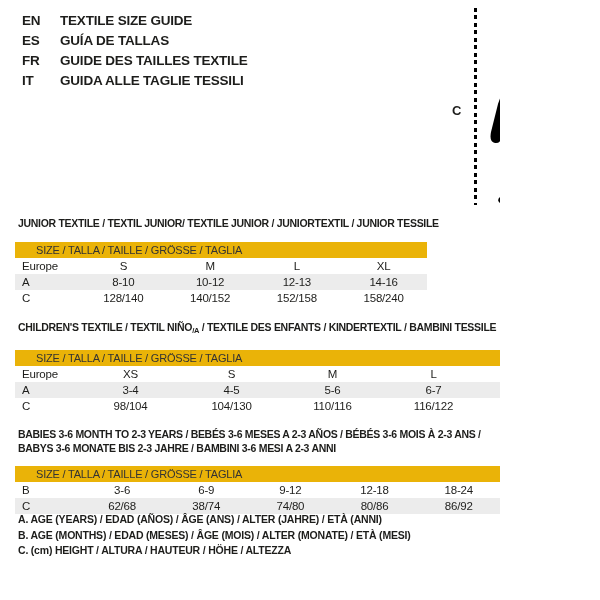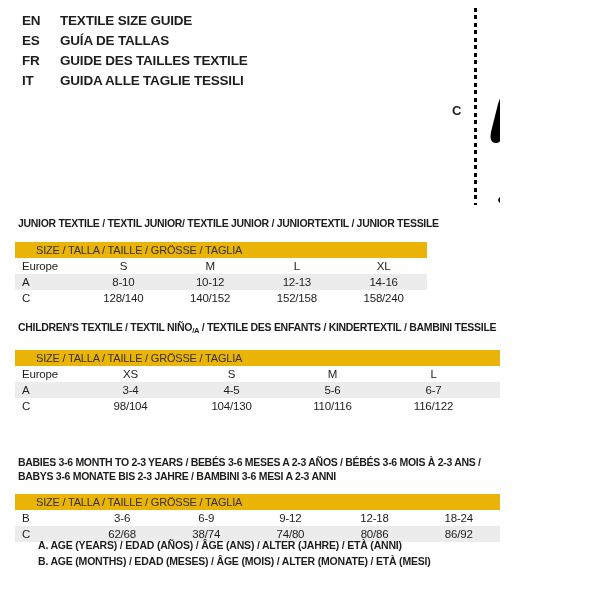--- a/index.html
+++ b/index.html
@@ -15,33 +15,33 @@
   
   .dash-line{
     position:absolute;left:474px;top:8px;width:3px;height:197px;
     background:repeating-linear-gradient(to bottom,#000 0 4px,transparent 4px 7.5px);
   }
   .c-label{position:absolute;left:452px;top:103px;font-size:13px;font-weight:bold;}
   .baby{position:absolute;left:486px;top:5px;}
   
   .tbl{position:absolute;left:15px;}
   .tbl-title{font-size:10.5px;font-weight:bold;letter-spacing:-0.3px;line-height:14px;padding-left:3px;margin-bottom:12px;white-space:nowrap;}
-  .tbl3 .tbl-title{white-space:normal;margin-bottom:11px;margin-top:28px;}
+  .tbl3 .tbl-title{white-space:normal;margin-bottom:11px;}
   .tbl-title .sub{font-size:7.5px;vertical-align:-2px;}
   .size-bar{background:#eab308;height:16px;line-height:16px;font-size:11px;color:#333333;padding-left:21px;letter-spacing:-0.2px;}
   .tbl table{width:100%;border-collapse:collapse;table-layout:fixed;}
   .tbl td{height:16px;padding:0;font-size:11.5px;text-align:center;letter-spacing:-0.2px;}
   .tbl td.lbl{text-align:left;padding-left:7px;}
   .tbl col.c-lbl{width:65px;}
   .tbl tr.shade{background:#ececec;}
   .tbl1{top:216px;width:412px;}
   .tbl2{top:320px;width:570px;}
   .tbl3{top:427px;width:570px;}
   
-  .footnotes{position:absolute;left:18px;top:538px;margin-left:20px;}
+  .footnotes{position:absolute;left:18px;top:512px;}
   .footnote{font-size:10.5px;font-weight:bold;letter-spacing:-0.2px;line-height:15.5px;white-space:nowrap;}
 </style>
 </head>
 <body>
 
 <div class="page">
 
   <div class="languages">
     <div class="lang-row">
       <span class="lang-code">EN</span>
@@ -195,15 +195,16 @@
         <td>86/92</td>
         <td>92/98</td>
       </tr>
     </tbody>
       </table>
   </section>
 
   <div class="footnotes">
     <div class="footnote">A. AGE (YEARS) / EDAD (AÑOS) / ÂGE (ANS) / ALTER (JAHRE) / ETÀ (ANNI)</div>
     <div class="footnote">B. AGE (MONTHS) / EDAD (MESES) / ÂGE (MOIS) / ALTER (MONATE) / ETÀ (MESI)</div>
+    <div class="footnote">C. (cm) HEIGHT / ALTURA / HAUTEUR / HÖHE / ALTEZZA</div>
   </div>
 
 </div>
 
 </body></html>

